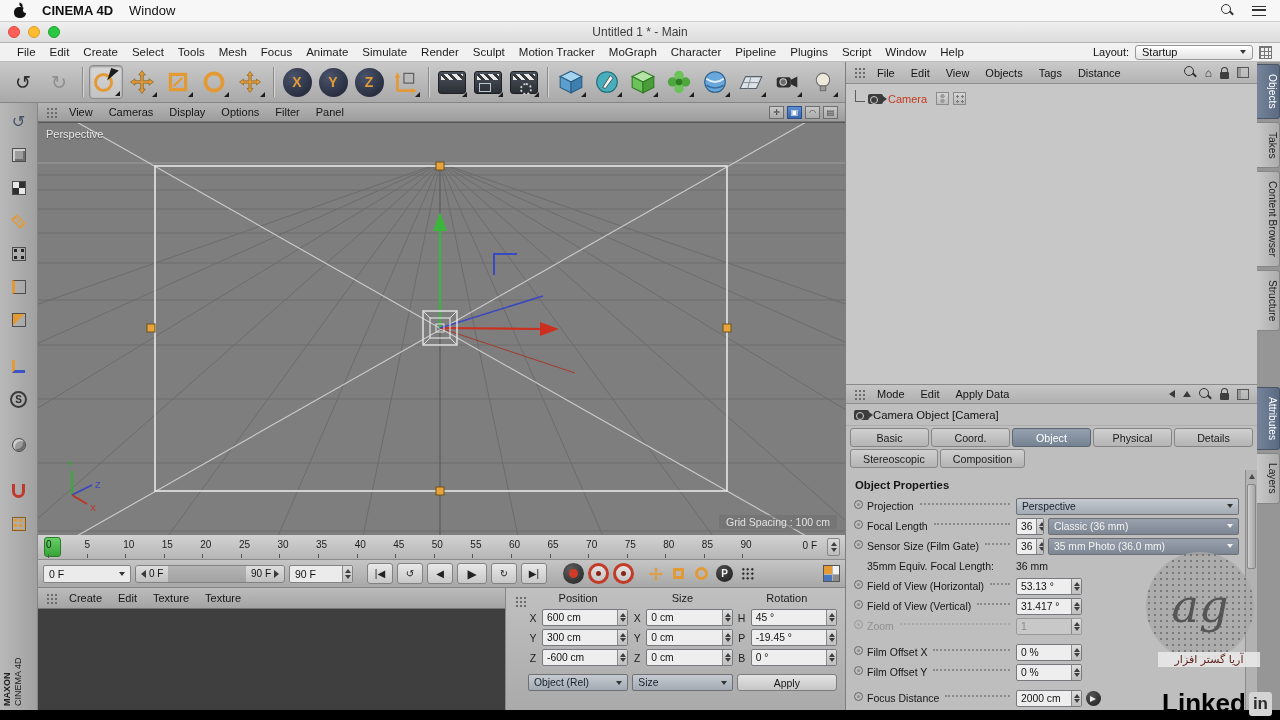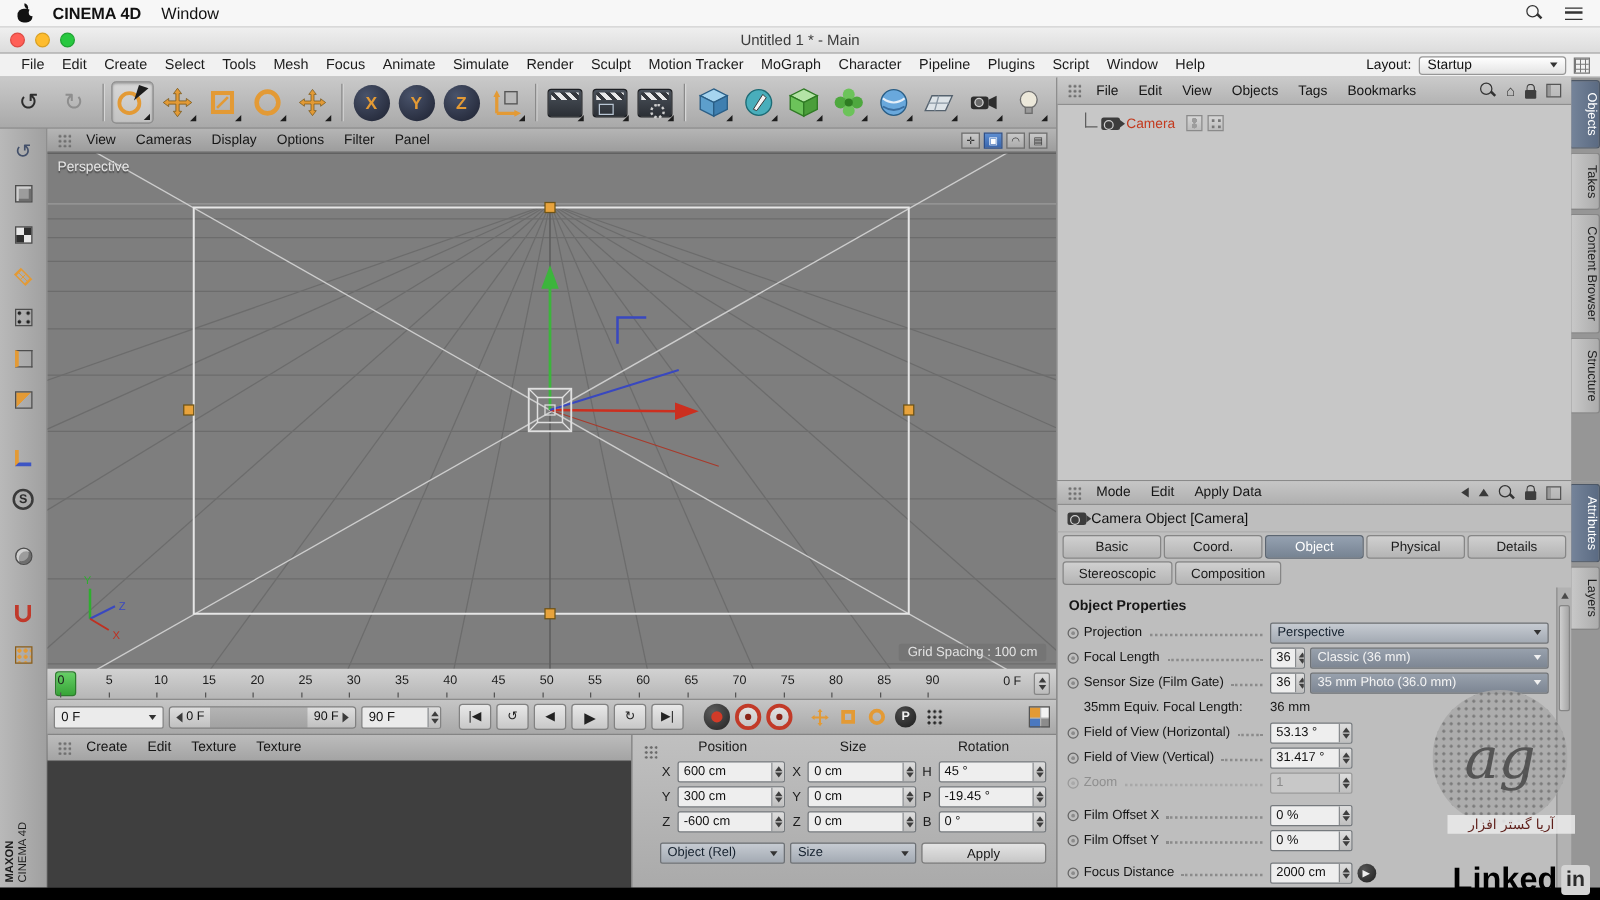--- a/index.html
+++ b/index.html
@@ -129,21 +129,21 @@
 .cgrip{position:absolute;left:5px;top:8px}
 
 .ompanel{position:absolute;left:845px;top:62px;width:412px;height:323px;background:#c7c7c7;border-left:1px solid #7d7d7d;border-bottom:1px solid #8a8a8a}
 .pmenu{display:flex;align-items:center;height:22px;background:linear-gradient(#cacaca,#b3b3b3);border-bottom:1px solid #8e8e8e;padding:0 4px}
 .pmi{padding:0 8px;font-size:11px;color:#151515}
 .pmenu-right{margin-left:auto;display:flex;gap:8px;align-items:center;padding-right:4px}
 .icon-lock{position:relative;width:9px;height:7px;background:#3e3e3e;border-radius:1px;margin-top:5px}
 .icon-lock::before{content:"";position:absolute;left:1px;top:-5px;width:5px;height:5px;border:1.6px solid #3e3e3e;border-bottom:none;border-radius:4px 4px 0 0}
 .icon-home{font-size:12px;color:#333;line-height:1}
 .icon-panel{width:12px;height:11px;border:1px solid #555;background:linear-gradient(90deg,#999 3px,transparent 3px)}
-.cam-row{display:flex;align-items:center;height:19px;padding-left:20px;margin-top:5px}
+.cam-row{display:flex;align-items:center;height:19px;padding-left:7px;margin-top:5px}
 .treeline{width:10px;height:12px;border-left:1px solid #5e5e5e;border-bottom:1px solid #5e5e5e;margin:-6px 3px 0 2px}
 .cam-glyph{position:relative;width:15px;height:10px;background:#3c3c3c;border-radius:2px;flex:none}
 .cam-glyph::before{content:"";position:absolute;left:2px;top:2px;width:6px;height:6px;border:1.4px solid #cfcfcf;border-radius:50%}
 .cam-glyph::after{content:"";position:absolute;right:-4px;top:2px;border-top:3px solid transparent;border-bottom:3px solid transparent;border-left:4px solid #3c3c3c}
 .cam-name{color:#c33a1e;font-size:11px;padding:0 5px}
 .om-box{width:13px;height:13px;border:1px solid #8a8a8a;background:linear-gradient(#d6d6d6,#bcbcbc);margin-left:4px;display:flex;align-items:center;justify-content:center}
 .om-dots{width:10px;height:10px;background-image:radial-gradient(#777 1.2px,transparent 1.4px);background-size:5px 5px}
 .om-dd{width:9px;height:9px;background:radial-gradient(circle at 50% 25%,#9c9c9c 2px,transparent 2.2px),radial-gradient(circle at 50% 75%,#9c9c9c 2px,transparent 2.2px)}
 
 .ampanel{position:absolute;left:845px;top:385px;width:412px;height:325px;background:#bebebe;border-left:1px solid #7d7d7d}
@@ -152,21 +152,21 @@
 .tri-sm-u{width:0;height:0;border-left:4px solid transparent;border-right:4px solid transparent;border-bottom:6px solid #3a3a3a}
 .am-title{display:flex;align-items:center;gap:4px;height:22px;padding:0 8px;border-bottom:1px solid #adadad;font-size:11.3px;color:#111}
 .atabs{display:flex;gap:2px;padding:2px 4px 0 4px}
 .atab{flex:1;text-align:center;padding:2.5px 0;background:linear-gradient(#d0d0d0,#b4b4b4);border:1px solid #868686;border-radius:3px;font-size:10.7px;color:#1b1b1b;white-space:nowrap}
 .atab.active{background:linear-gradient(#95a1b1,#76markdown838f);background:linear-gradient(#95a1b1,#768392);color:#fff;border-color:#5c6672}
 .atabs.row2{padding-top:2px;padding-bottom:3px}
 .atabs.row2 .atab{flex:none;padding:2.5px 12px}
 .asection{font-weight:bold;font-size:11.3px;color:#161616;padding:8px 0 5px 9px}
 .prow{display:flex;align-items:center;height:20px;padding:0 18px 0 8px;gap:4px}
 .prow.gap{margin-top:6px}
-.pcol{display:flex;align-items:center;gap:4px;width:158px;flex:none}
+.pcol{display:flex;gap:4px;width:158px;flex:none}
 .bullet{position:relative;width:9px;height:9px;border:1px solid #666;border-radius:50%;flex:none}
 .bullet::after{content:"";position:absolute;inset:2px;border-radius:50%;background:#8c8c8c}
 .bullet.sp{visibility:hidden}
 .plabel{font-size:10.5px;color:#161616;white-space:nowrap}
 .leader{flex:1;min-width:4px;height:5px;border-bottom:2px dotted #8b8b8b;margin:0 2px}
 .widgets{flex:1;display:flex;align-items:center;gap:4px}
 .w48{flex:none;width:28px}
 .w66{flex:none;width:66px}
 .grow{flex:1}
 .statval{font-size:10.5px;color:#161616}
@@ -700,21 +700,21 @@
   </div>
 
   <div class="ompanel">
     <div class="pmenu">
       <span class="grip"></span>
       <span class="pmi">File</span>
       <span class="pmi">Edit</span>
       <span class="pmi">View</span>
       <span class="pmi">Objects</span>
       <span class="pmi">Tags</span>
-      <span class="pmi">Bookmarks</span>
+      <span class="pmi">Distance</span>
       <span class="pmenu-right">
         <span class="icon-search"></span>
         <span class="icon-home">⌂</span>
         <span class="icon-lock"></span>
         <span class="icon-panel"></span>
       </span>
     </div>
     <div class="cam-row">
       <span class="treeline"></span>
       <span class="cam-glyph"></span>

